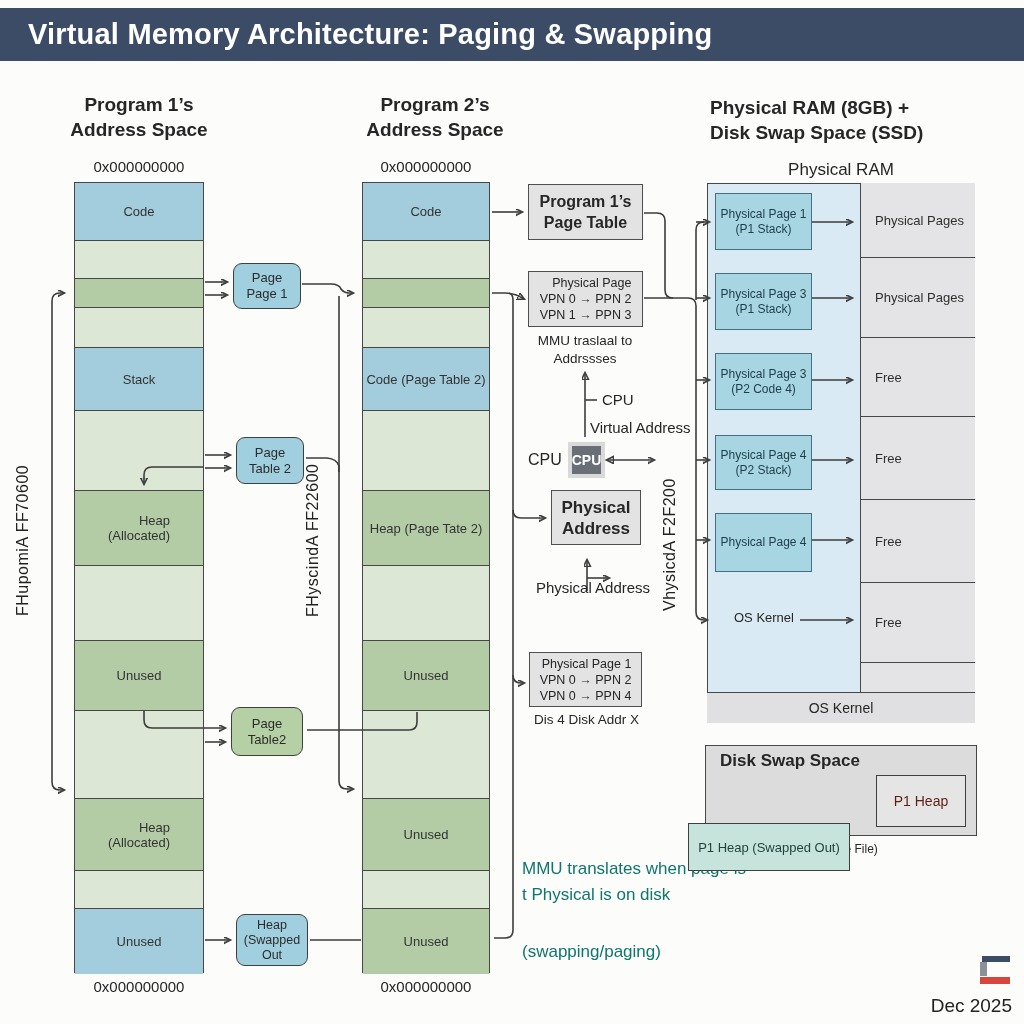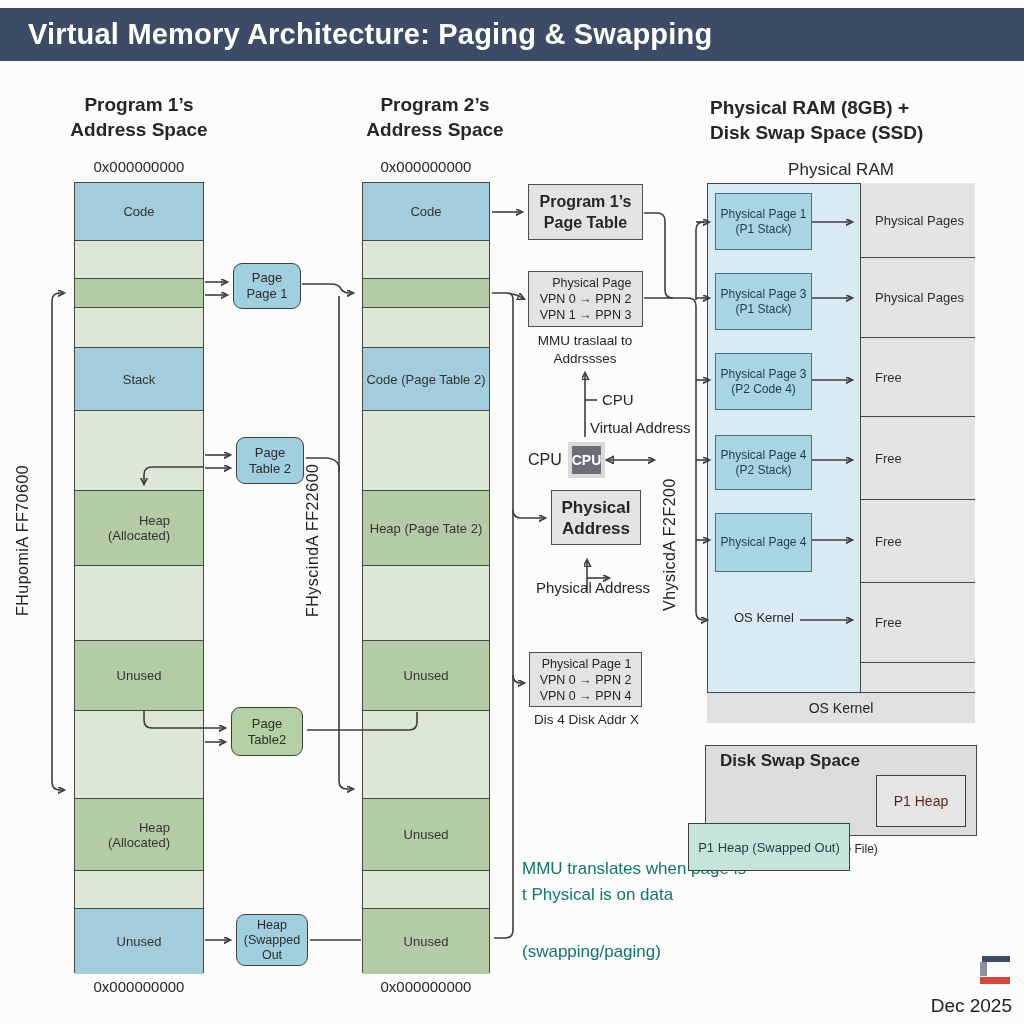--- a/index.html
+++ b/index.html
@@ -182,21 +182,21 @@
   </div>
   <div class="abs" id="os-strip" style="left:707px;top:692px;width:268px;height:31px;">OS Kernel</div>
 
   <div class="abs" id="disk-box" style="left:705px;top:745px;width:272px;height:91px;"></div>
   <div class="abs" id="disk-title" style="left:720px;top:751px;">Disk Swap Space</div>
   <div class="abs disk-cell" id="disk-teal" style="left:688px;top:775px;width:162px;height:48px;margin-top:48px;">P1 Heap (Swapped Out)</div>
   <div class="abs disk-cell" id="disk-red" style="left:876px;top:775px;width:90px;height:52px;">P1 Heap</div>
   <div class="abs" style="left:776px;top:842px;width:145px;text-align:center;font-size:12px;z-index:2;">(Page File)</div>
 
   <div class="abs annot" style="left:522px;top:856px;">MMU translates when page is</div>
-  <div class="abs annot" style="left:522px;top:882px;">t Physical is on data</div>
+  <div class="abs annot" style="left:522px;top:882px;">t Physical is on disk</div>
   <div class="abs annot" style="left:522px;top:939px;">(swapping/paging)</div>
 
   <div class="abs logo-bar" style="left:982px;top:956px;width:28px;height:6px;background:#3d4c66;"></div>
   <div class="abs logo-bar" style="left:980px;top:962px;width:7px;height:14px;background:#8b909a;"></div>
   <div class="abs logo-bar" style="left:980px;top:977px;width:30px;height:7px;background:#d8453c;"></div>
   <div class="abs" id="footer-date" style="left:930px;top:995px;width:82px;text-align:right;">Dec 2025</div>
 
   <svg id="wires" width="1024" height="1024" viewBox="0 0 1024 1024">
     <defs>
       <marker id="ah" markerWidth="9" markerHeight="9" refX="6.5" refY="3.5" orient="auto-start-reverse" markerUnits="userSpaceOnUse">

